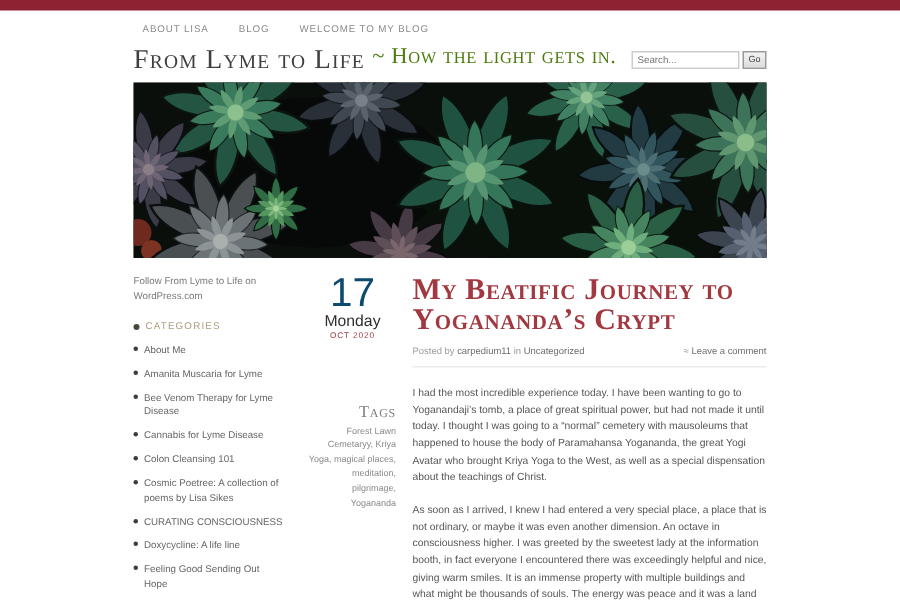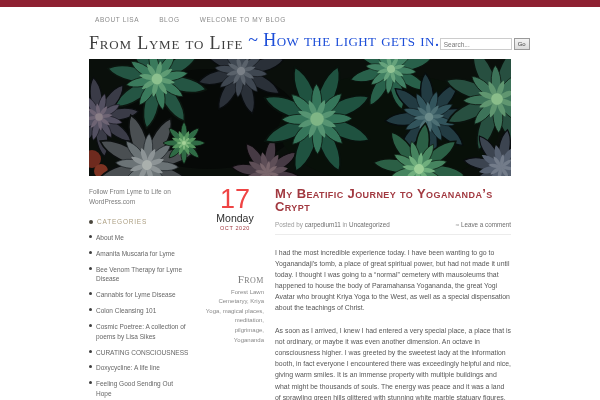--- a/index.html
+++ b/index.html
@@ -9,21 +9,21 @@
   .page { width:422px; margin:0 auto; }
 
   
   .nav { display:flex; gap:20px; margin:9px 0 0 6px; }
   .nav a { font-size:6.5px; letter-spacing:.6px; color:#8b8b8b; text-transform:uppercase;
            text-decoration:none; cursor:pointer; }
   .masthead { display:flex; align-items:flex-end; margin-top:7px; }
   .site-title { font-family:"Liberation Serif", serif; font-variant:small-caps;
                 font-size:18px; line-height:1; color:#3f3f3f; letter-spacing:.8px; white-space:nowrap; }
   .tagline { font-family:"Liberation Serif", serif; font-variant:small-caps;
-             font-size:18px; color:#1d4ed8; margin:0 0 1px 5px; white-space:nowrap; letter-spacing:.4px; }
+             font-size:15px; color:#4d7c0f; margin:0 0 1px 5px; white-space:nowrap; letter-spacing:.4px; }
   .searchbox { margin-left:auto; display:flex; align-items:center; margin-bottom:2px; }
   .searchbox input { width:72px; height:12px; border:1px solid #ccc; font-size:6.5px;
                      padding:0 3px; color:#888; outline:none; }
   .searchbox button { height:12px; margin-left:2px; font-size:6px; padding:0 3px;
                       border:1px solid #9a9a9a; background:linear-gradient(#f3f3f3,#dcdcdc);
                       color:#444; cursor:pointer; }
 
   
   .hero { width:422px; height:117px; margin-top:7px; background:#0a0f0b; overflow:hidden; }
   .hero svg { display:block; }
@@ -36,31 +36,31 @@
   .cat-head .dot { width:4px; height:4px; background:#4a463c; border-radius:50%; flex:none; }
   .cat-head span.t { font-size:6.5px; letter-spacing:.8px; text-transform:uppercase; color:#ac9f82; }
   .cats { list-style:none; }
   .cats li { display:flex; gap:4px; font-size:6.5px; color:#666; line-height:1.45;
              margin-bottom:6.5px; cursor:pointer; }
   .cats .dot { width:3px; height:3px; background:#3d3d3d; border-radius:50%; margin-top:2px; flex:none; }
 
   
   .article { flex:1; display:flex; }
   .leftcol { width:62px; margin-right:9px; flex:none; text-align:center; }
-  .day { font-size:27px; line-height:.95; color:#ef4444; font-weight:400; }
+  .day { font-size:27px; line-height:.95; color:#0c4a6e; font-weight:400; }
   .weekday { font-size:10.5px; color:#2e2e2e; margin-top:-1px; }
   .monthyear { font-size:5.5px; letter-spacing:.6px; text-transform:uppercase; color:#a23940; margin-top:1px; }
   .tagsblock { margin-top:42px; text-align:right; padding-right:2px; }
   .tags-title { font-family:"Liberation Serif", serif; font-variant:small-caps;
                 font-size:11px; color:#7d7d7d; letter-spacing:.5px; margin-bottom:3px; }
   .tags-list { font-size:6px; color:#8a8a8a; line-height:1.6; cursor:pointer; }
 
   .maincol { flex:1; min-width:0; }
-  .post-title { font-family:Liberation Sans, sans-serif; font-variant:small-caps;
-                font-size:13px; line-height:1.02; color:#a23940; letter-spacing:.4px; cursor:pointer; }
+  .post-title { font-family:Liberation Serif, serif; font-variant:small-caps;
+                font-size:20px; line-height:1.02; color:#a23940; letter-spacing:.4px; cursor:pointer; }
   .meta { display:flex; justify-content:space-between; align-items:baseline;
           margin-top:7px; padding-bottom:6px; border-bottom:1px solid #ececec;
           font-size:6.3px; color:#9b9b9b; }
   .meta a { color:#6d6d6d; text-decoration:none; cursor:pointer; }
   .meta .right { color:#9b9b9b; }
   .body-text { margin-top:12px; }
   .body-text p { font-size:6.9px; line-height:1.62; color:#565656; margin-bottom:11px; }
 </style>
 </head>
 <body>
@@ -238,21 +238,21 @@
         </ul>
     </div>
 
     <div class="article">
 
       <div class="leftcol">
         <div class="day">17</div>
         <div class="weekday">Monday</div>
         <div class="monthyear">Oct 2020</div>
         <div class="tagsblock">
-          <div class="tags-title">From</div>
+          <div class="tags-title">Tags</div>
           <div class="tags-list">Forest Lawn Cemetaryy, Kriya Yoga, magical places, meditation, pilgrimage, Yogananda</div>
         </div>
       </div>
 
       <div class="maincol">
         <h1 class="post-title">My Beatific Journey to Yogananda’s Crypt</h1>
         <div class="meta">
           <div class="left">
             <span>Posted by</span>
             <a>carpedium11</a>

